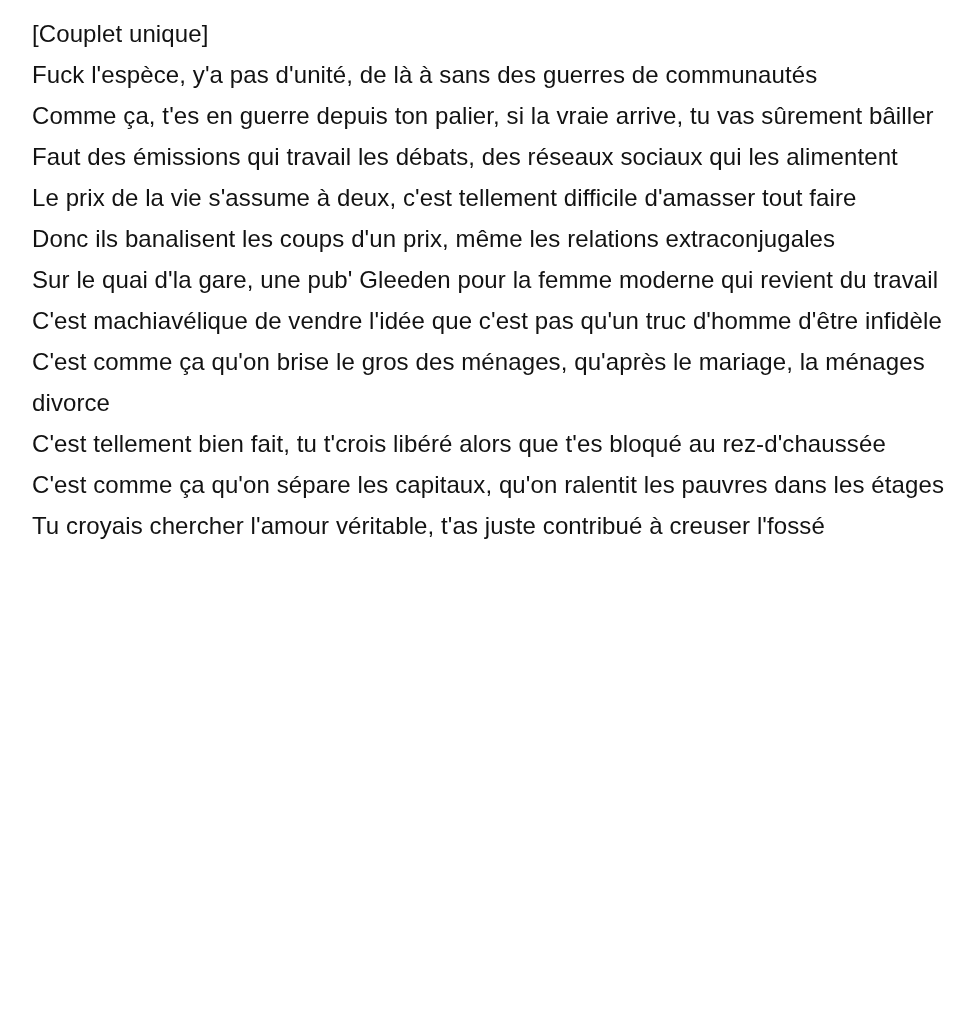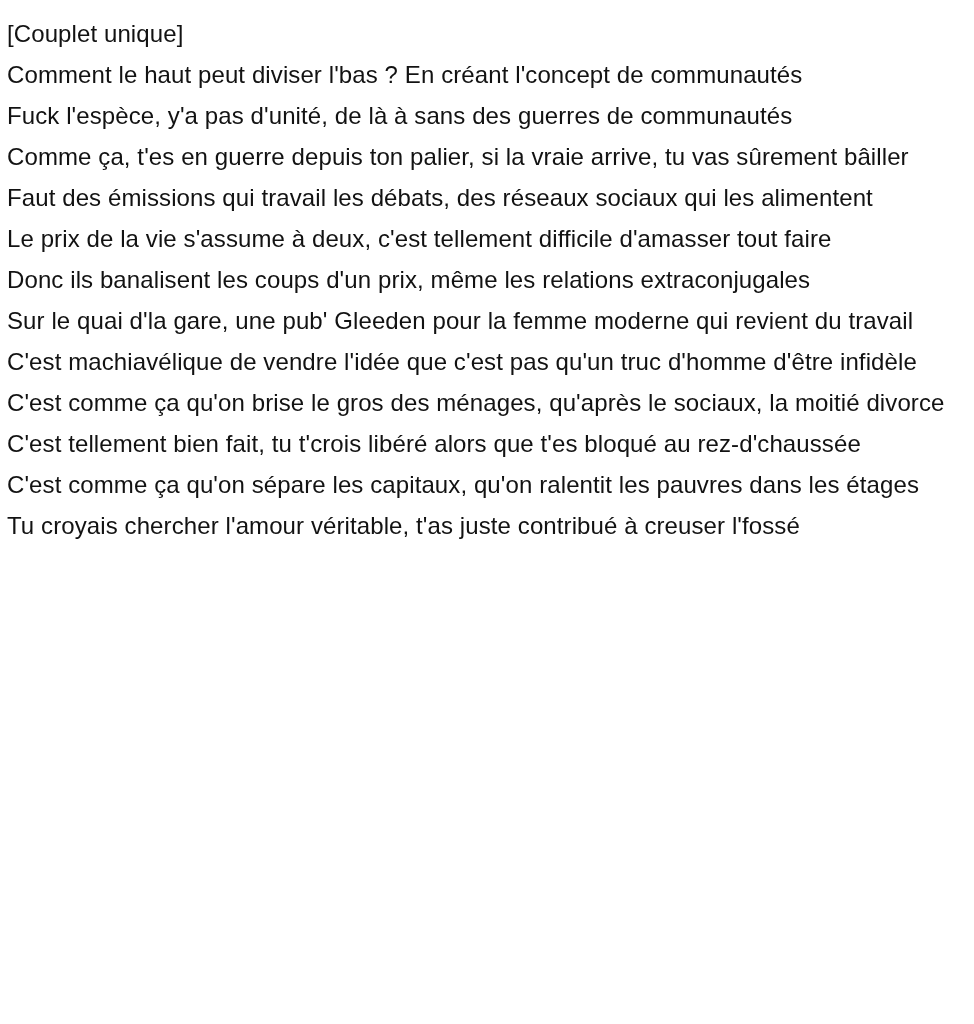--- a/index.html
+++ b/index.html
@@ -5,46 +5,45 @@
   html, body {
     margin: 0;
     padding: 0;
     background: #ffffff;
   }
   .lyrics-page {
     width: 974px;
     min-height: 1024px;
     box-sizing: border-box;
     background: #ffffff;
-    padding: 13px 18px 20px 7px;
+    padding: 13px 18px 20px 32px;
     font-family: "Liberation Sans", "DejaVu Sans", sans-serif;
     font-size: 24px;
     line-height: 41px;
     color: #121212;
     letter-spacing: 0.1px;
   }
   .lyric-line {
     white-space: pre-wrap;
     overflow-wrap: break-word;
     max-width: 938px;
   }
   .section-header {
     white-space: pre-wrap;
   }
 </style>
 </head>
 <body>
 
 <div class="lyrics-page">
   <div class="lyric-line section-header">[Couplet unique]</div>
-  <div class="lyric-line">Comment le haut peut diviser l'bas ? En créant l'concept de communautés</div>
   <div class="lyric-line">Fuck l'espèce, y'a pas d'unité, de là à sans des guerres de communautés</div>
   <div class="lyric-line">Comme ça, t'es en guerre depuis ton palier, si la vraie arrive, tu vas sûrement bâiller</div>
   <div class="lyric-line">Faut des émissions qui travail les débats, des réseaux sociaux qui les alimentent</div>
   <div class="lyric-line">Le prix de la vie s'assume à deux, c'est tellement difficile d'amasser tout faire</div>
   <div class="lyric-line">Donc ils banalisent les coups d'un prix, même les relations extraconjugales</div>
   <div class="lyric-line">Sur le quai d'la gare, une pub' Gleeden pour la femme moderne qui revient du travail</div>
   <div class="lyric-line">C'est machiavélique de vendre l'idée que c'est pas qu'un truc d'homme d'être infidèle</div>
-  <div class="lyric-line">C'est comme ça qu'on brise le gros des ménages, qu'après le sociaux, la moitié divorce</div>
+  <div class="lyric-line">C'est comme ça qu'on brise le gros des ménages, qu'après le mariage, la ménages divorce</div>
   <div class="lyric-line">C'est tellement bien fait, tu t'crois libéré alors que t'es bloqué au rez-d'chaussée</div>
   <div class="lyric-line">C'est comme ça qu'on sépare les capitaux, qu'on ralentit les pauvres dans les étages</div>
   <div class="lyric-line">Tu croyais chercher l'amour véritable, t'as juste contribué à creuser l'fossé</div>
 </div>
 
 </body></html>

